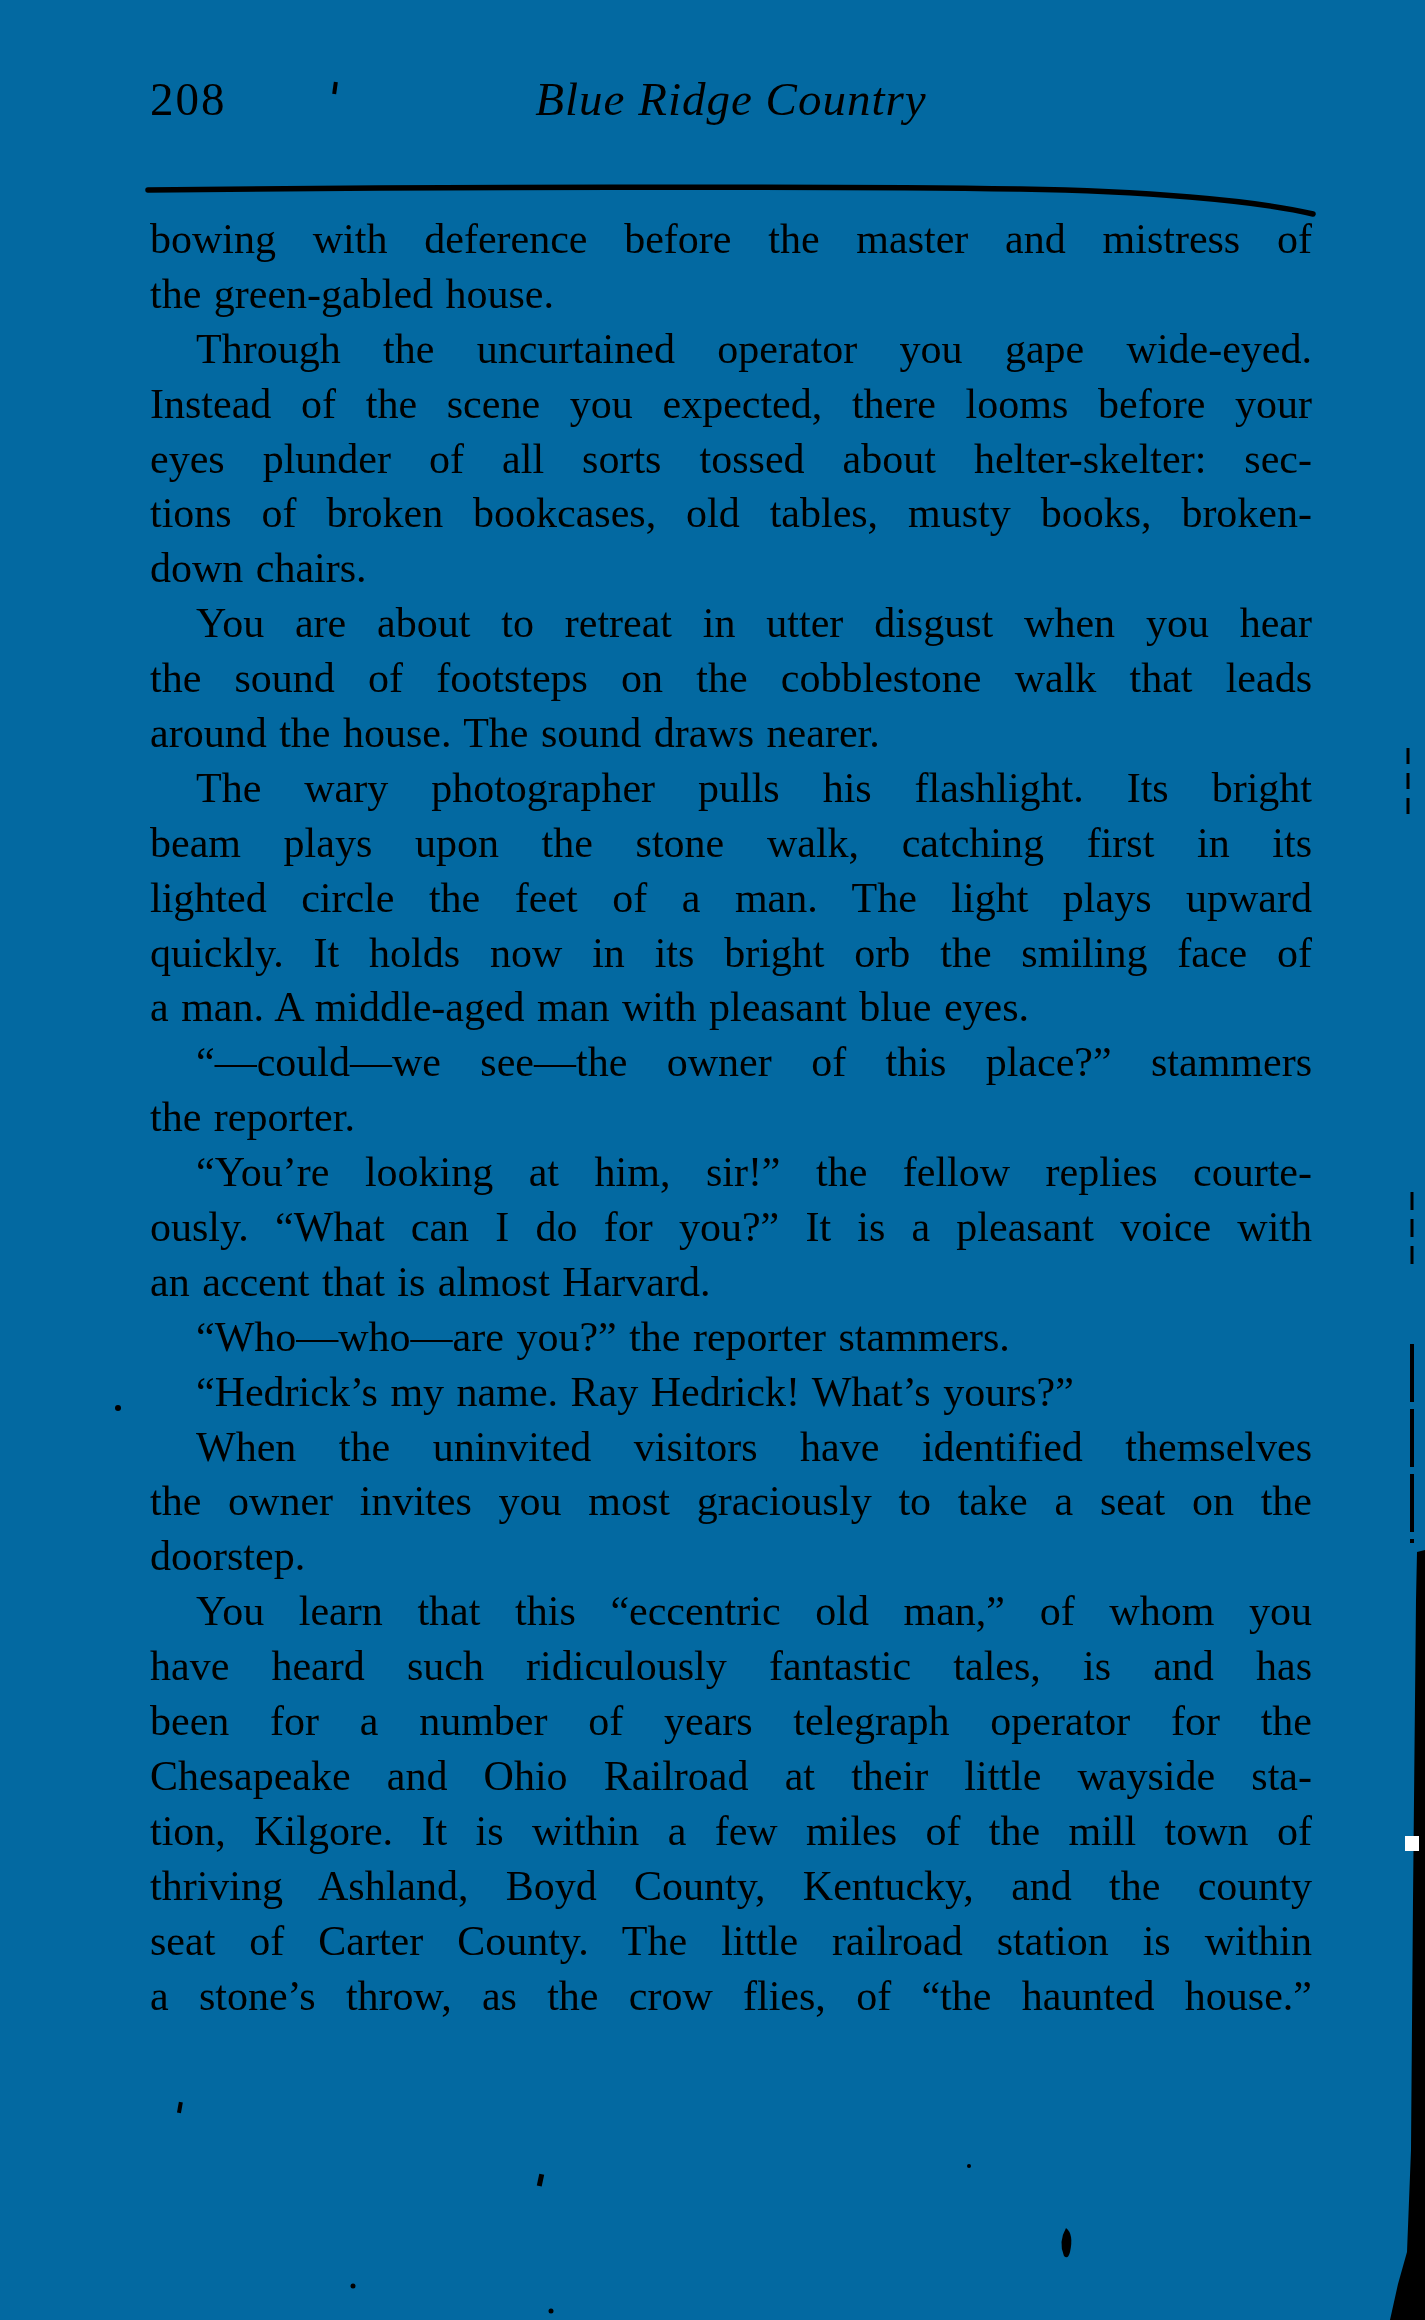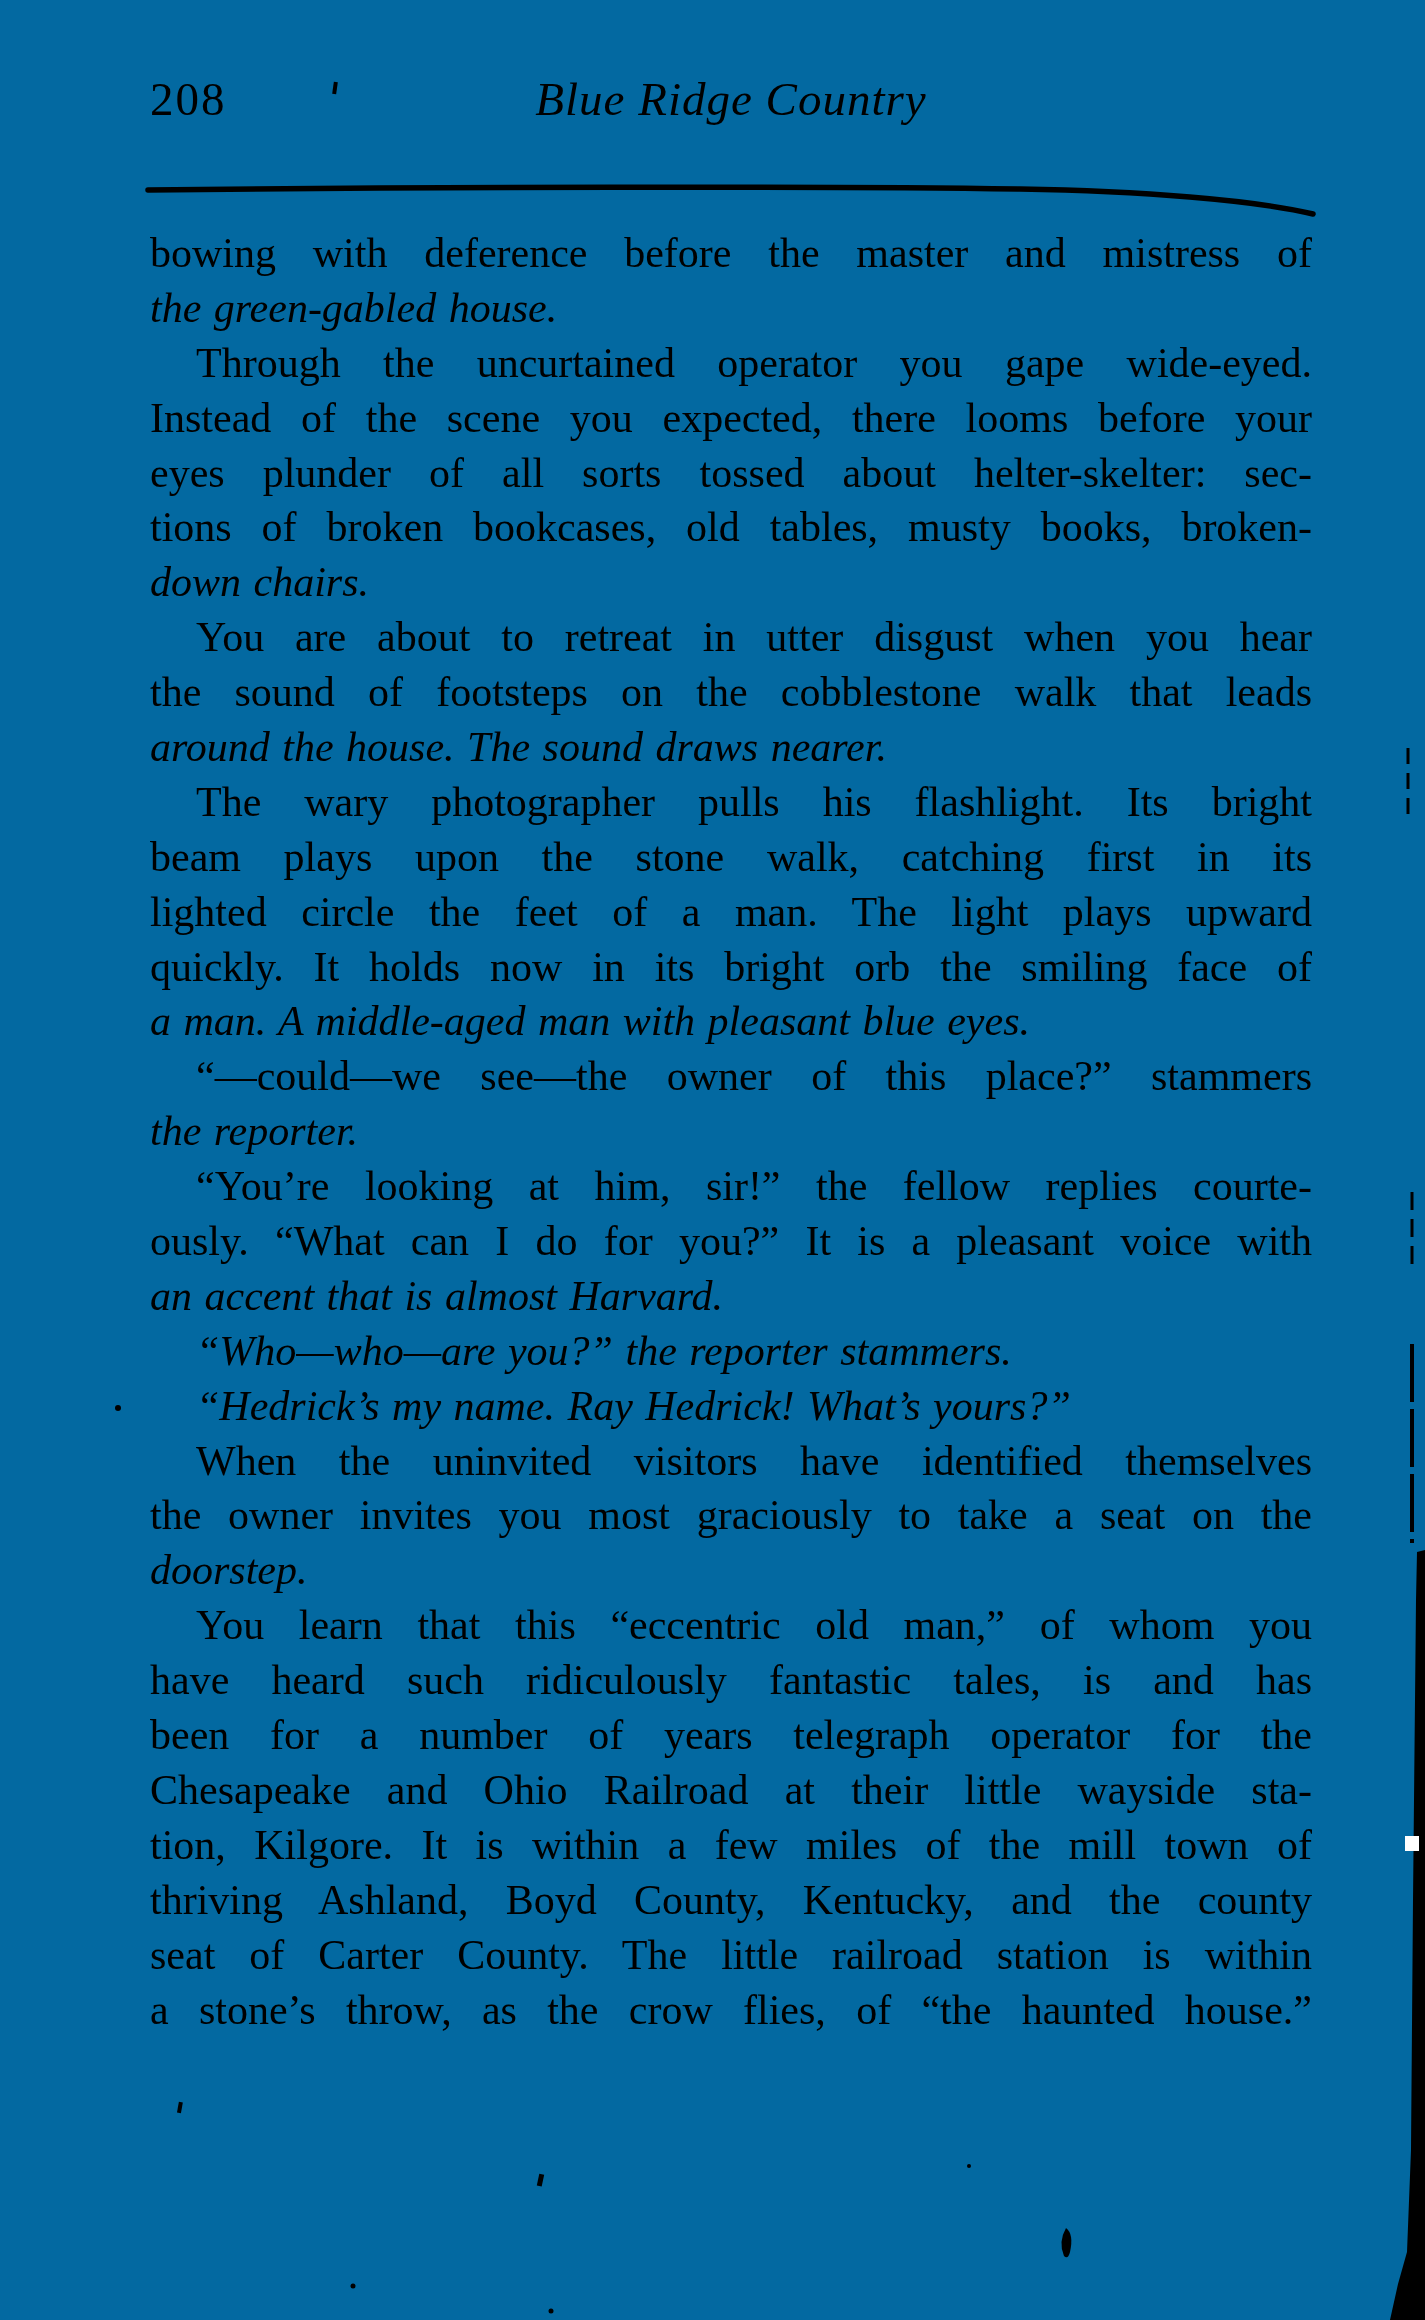--- a/index.html
+++ b/index.html
@@ -32,36 +32,35 @@
     top: 0;
     transform: translateX(-50%);
     font-size: 47px;
     font-style: italic;
     letter-spacing: 1px;
     white-space: nowrap;
   }
   .text-column {
     position: absolute;
     left: 150px;
-    top: 226px;
+    top: 212px;
     width: 1162px;
     font-size: 42px;
     line-height: 54.9px;
     word-spacing: 2px;
   }
   .line {
     text-align: justify;
     text-align-last: justify;
     white-space: nowrap;
     height: 54.9px;
   }
   .line.noj {
     text-align: right;
     text-align-last: left;
-    font-style: italic;
   }
   .line.indent { text-indent: 46px; }
   .overlay {
     position: absolute;
     left: 0; top: 0;
     pointer-events: none;
   }
 </style>
 </head>
 <body>

